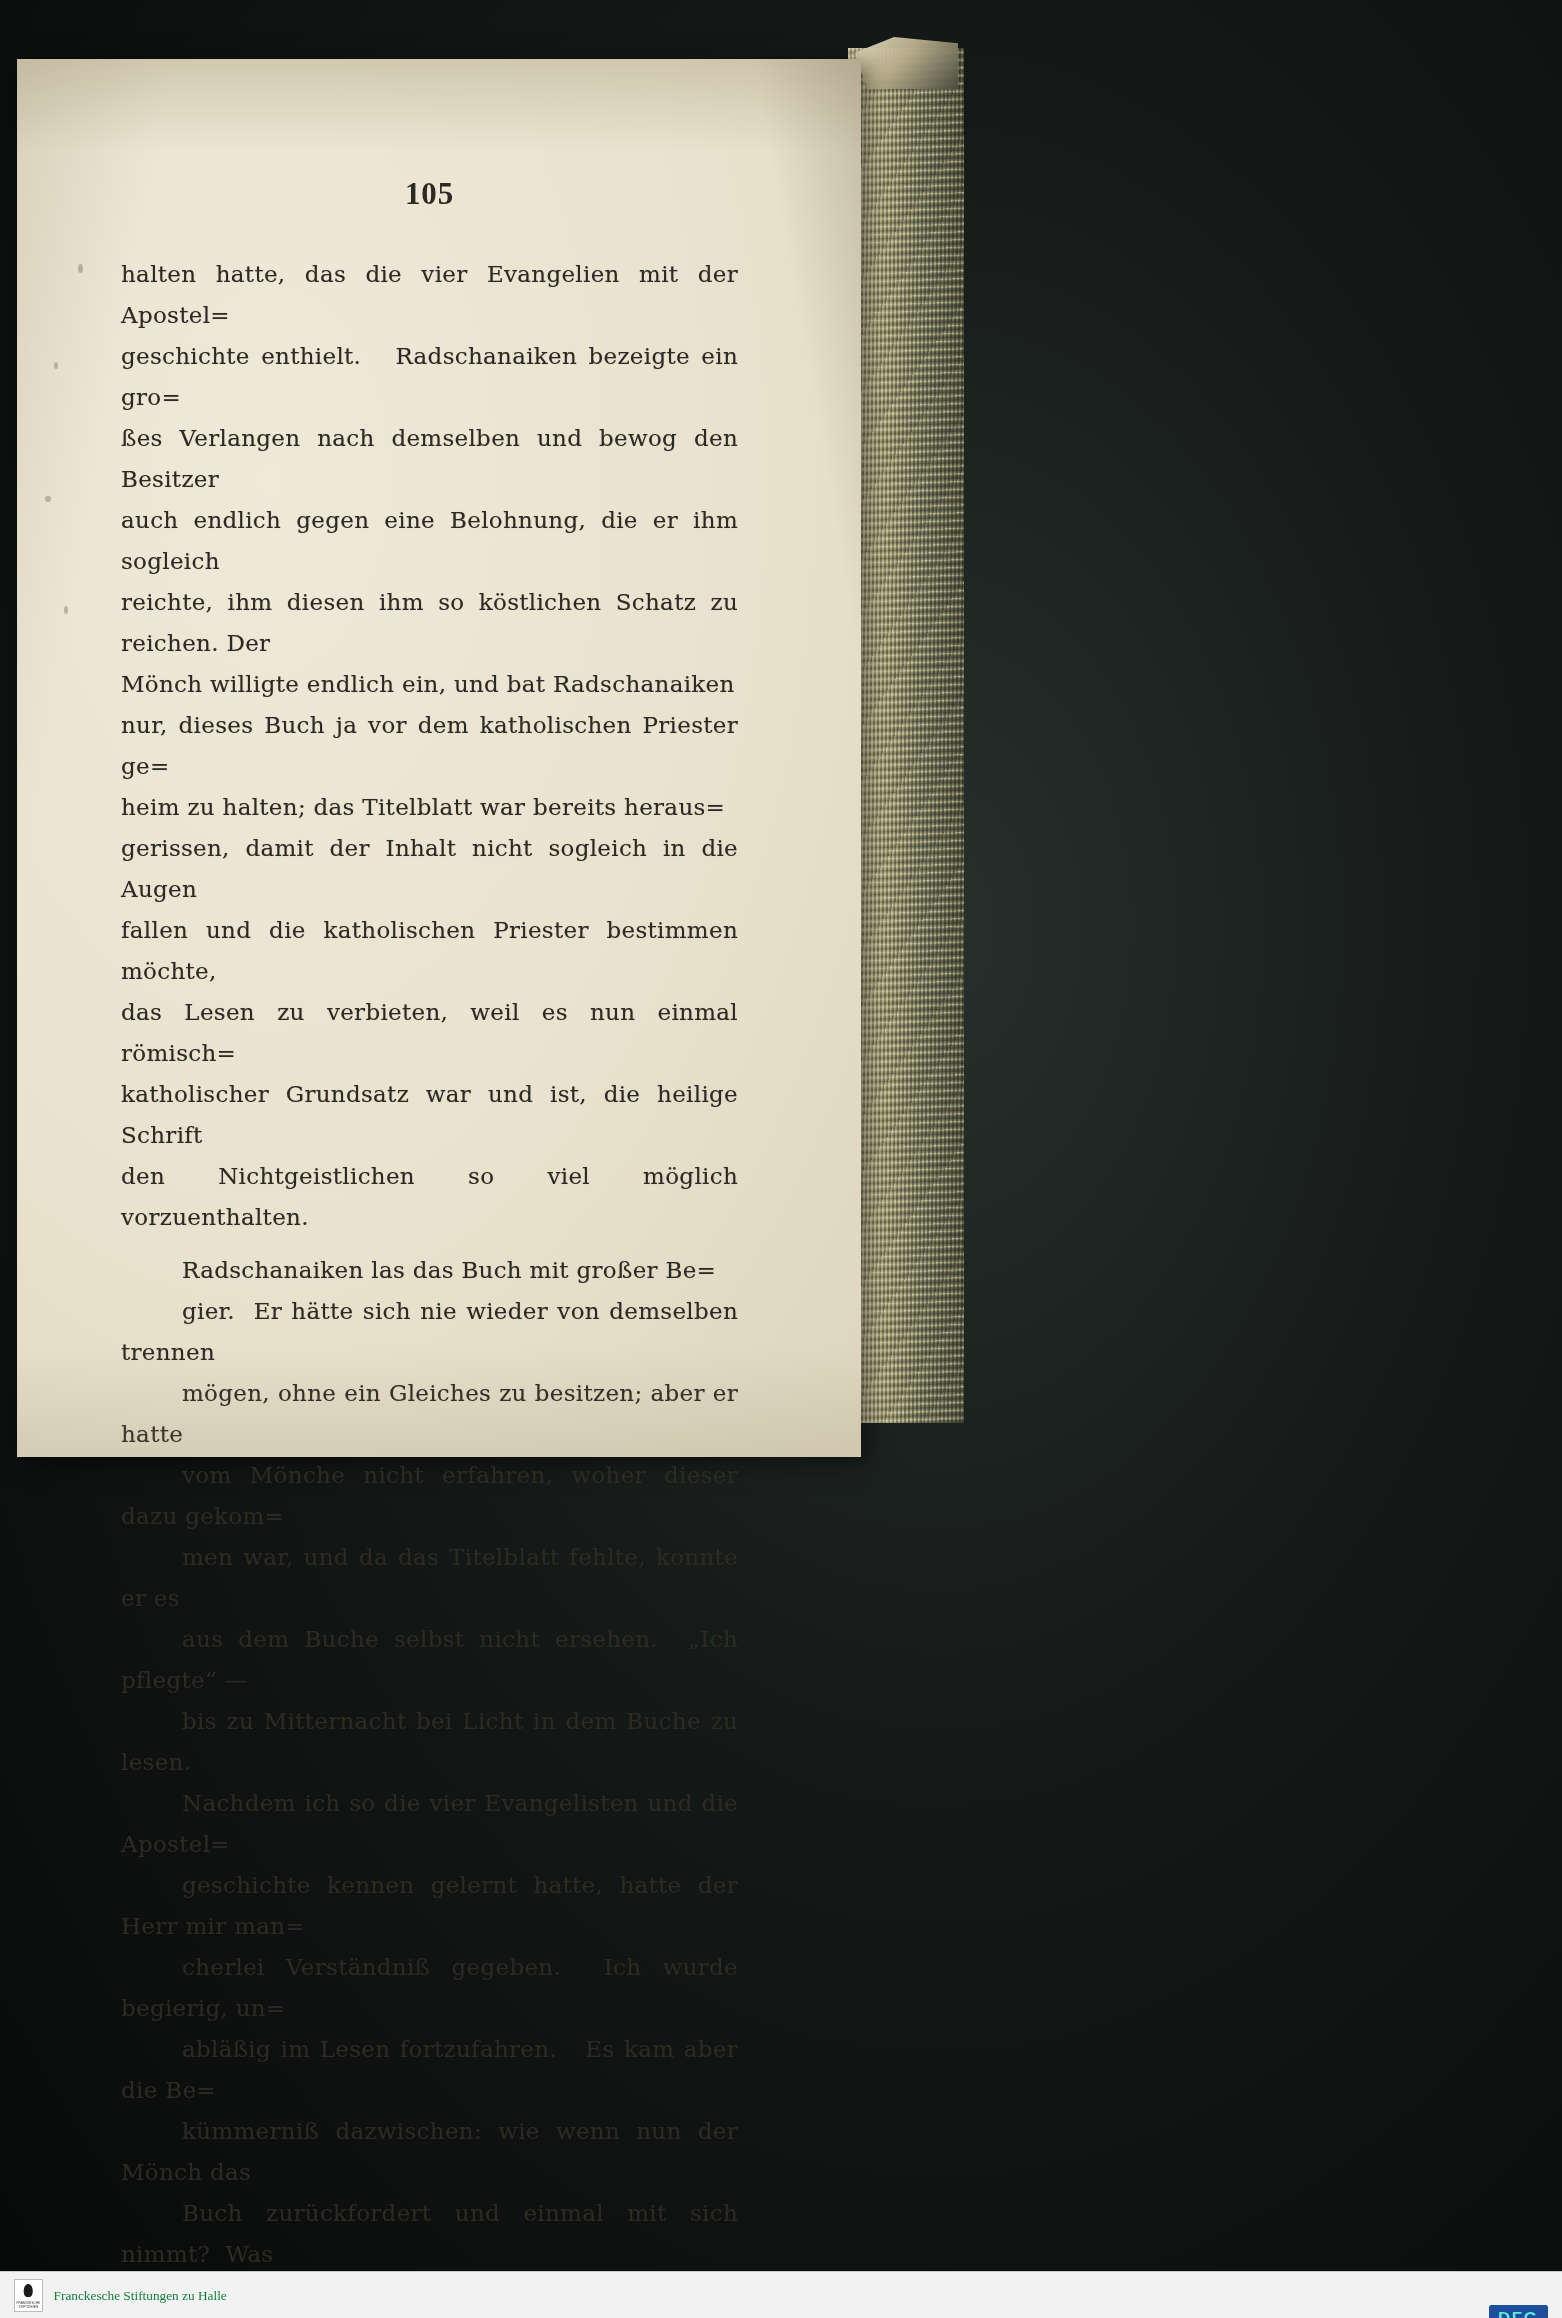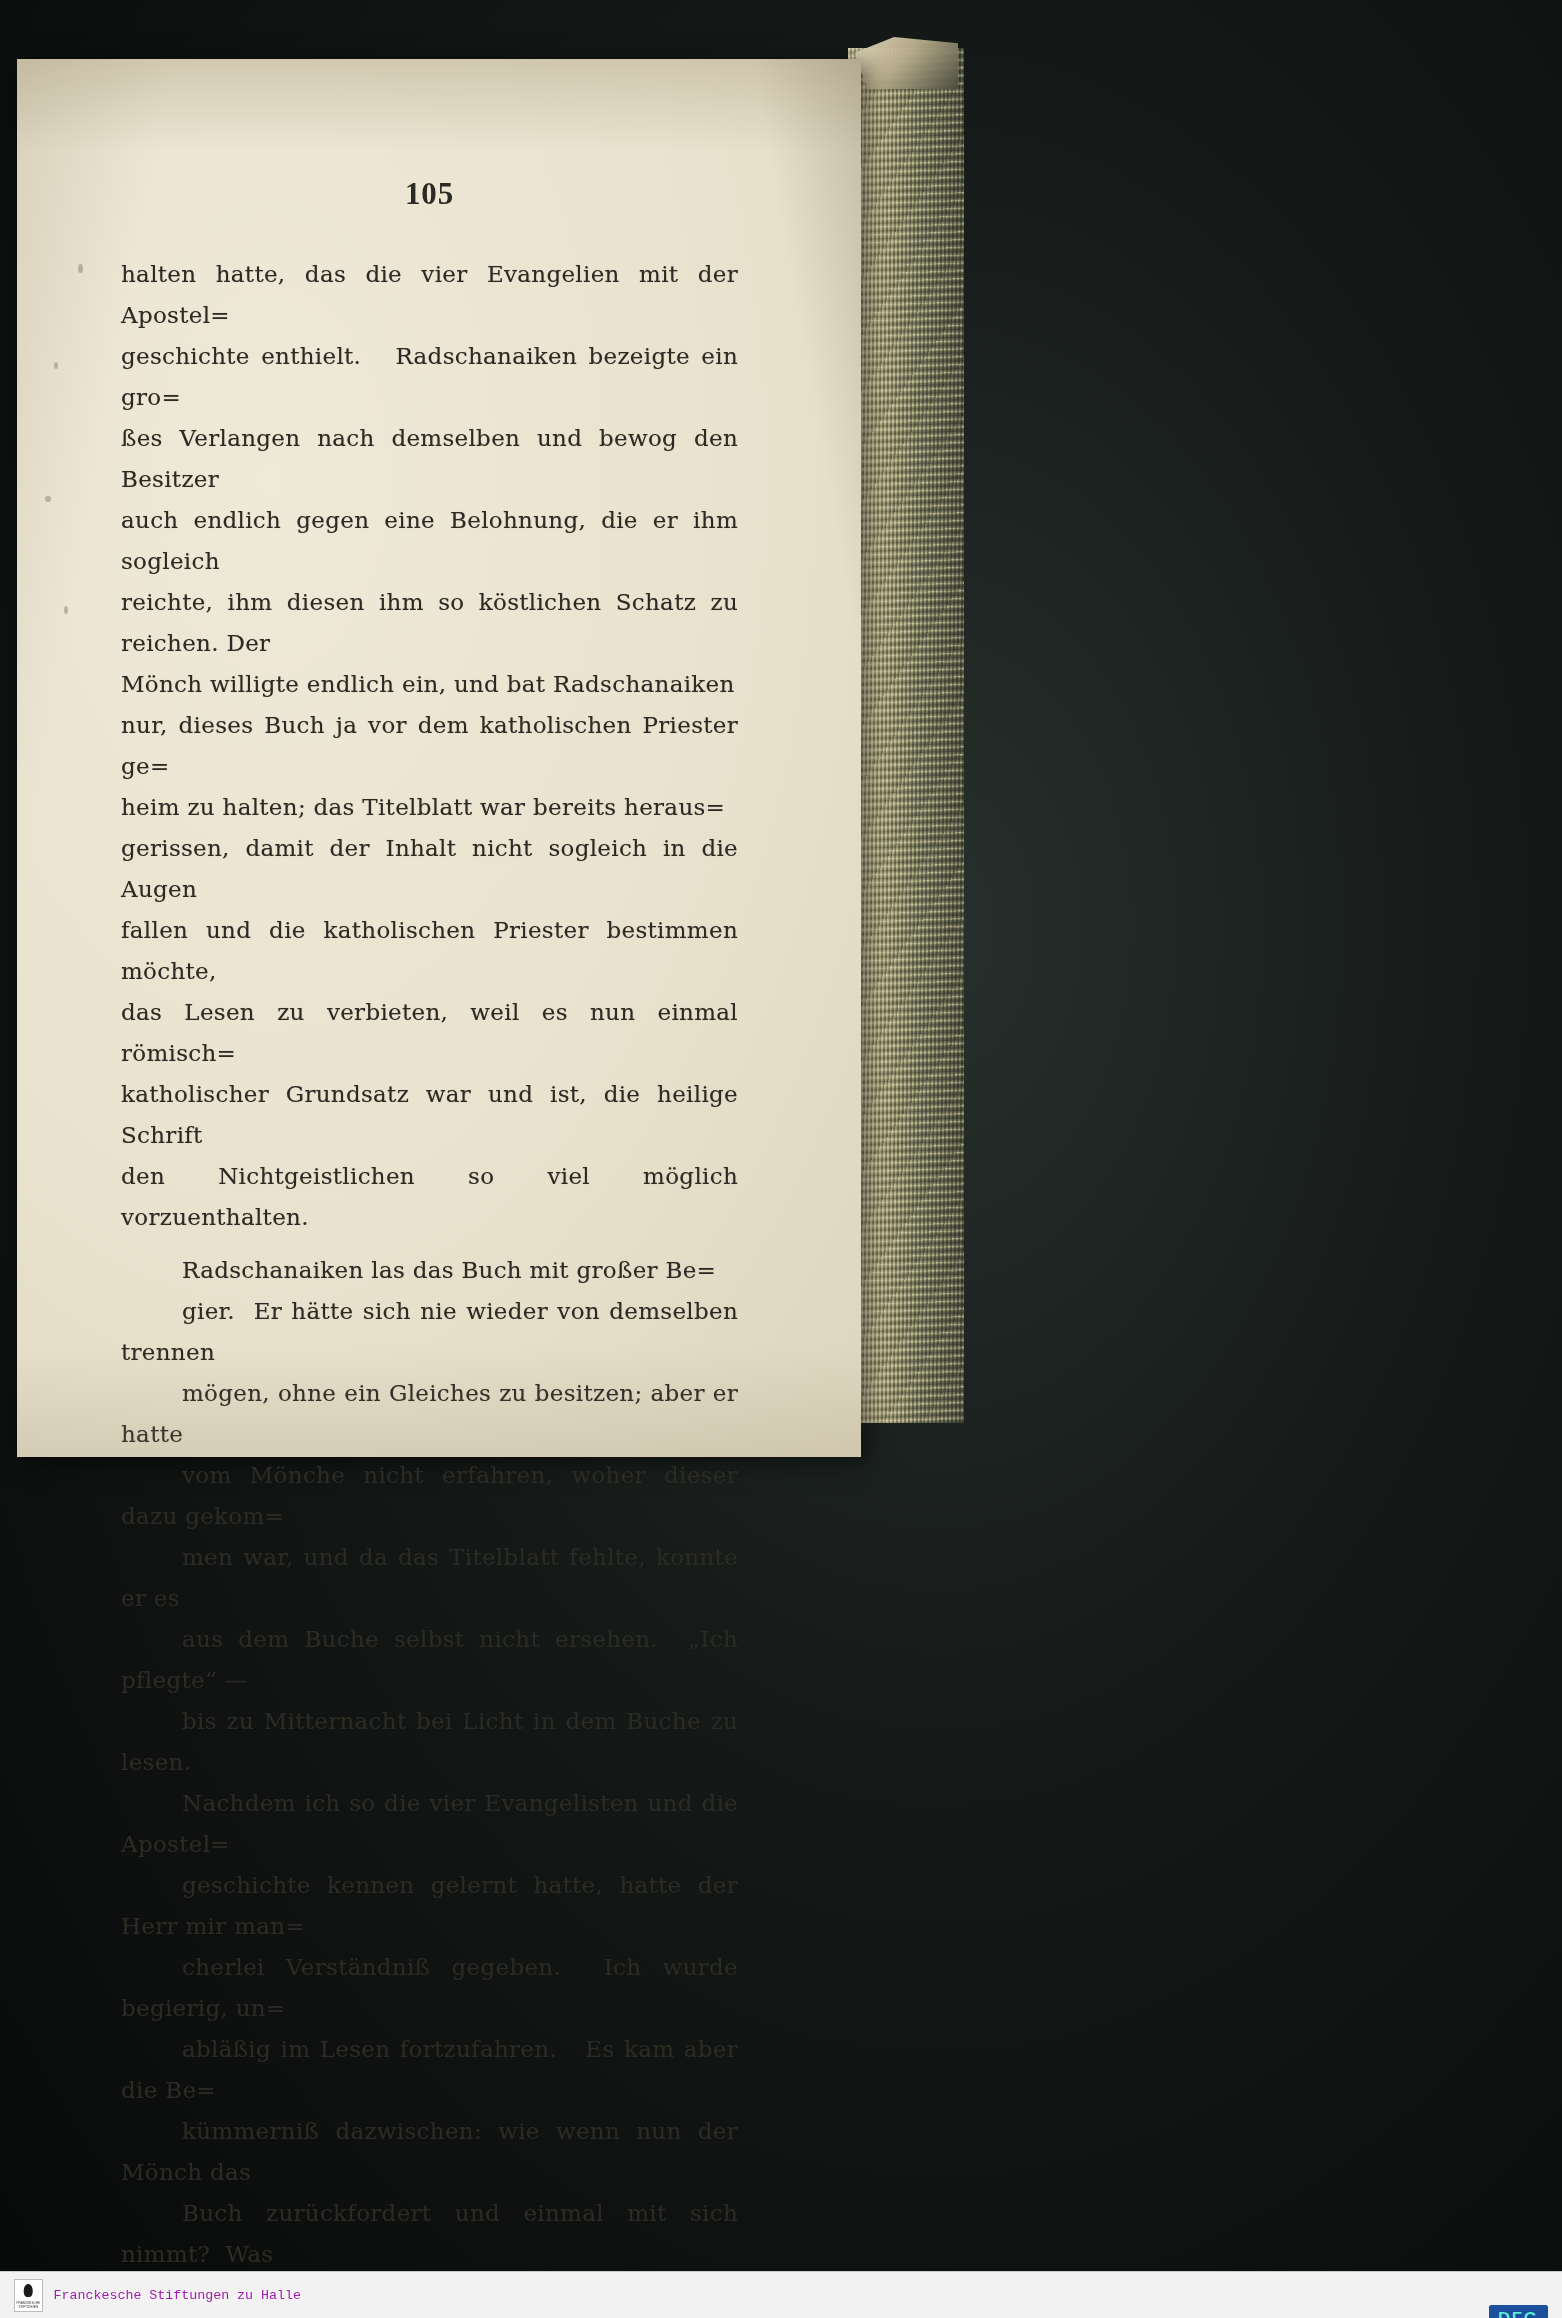--- a/index.html
+++ b/index.html
@@ -172,23 +172,23 @@
   }
   .footer-logo-cap {
     font-size: 3.1px;
     color: #333;
     line-height: 3.9px;
     text-align: center;
     padding-bottom: 1.6px;
     font-family: "Liberation Sans", sans-serif;
   }
   .footer-text {
-    font-family: Liberation Mono, monospace;
+    font-family: Liberation Serif, serif;
     font-size: 13.3px;
-    color: #a21caf;
+    color: #15803d;
     text-align: center;
   }
   .dfg-badge {
     background: #1b4f9c;
     color: #5eead4;
     font-family: "Liberation Sans", sans-serif;
     font-weight: bold;
     font-size: 17px;
     letter-spacing: 1.6px;
     padding: 3.9px 9.4px 4.7px 9.4px;

